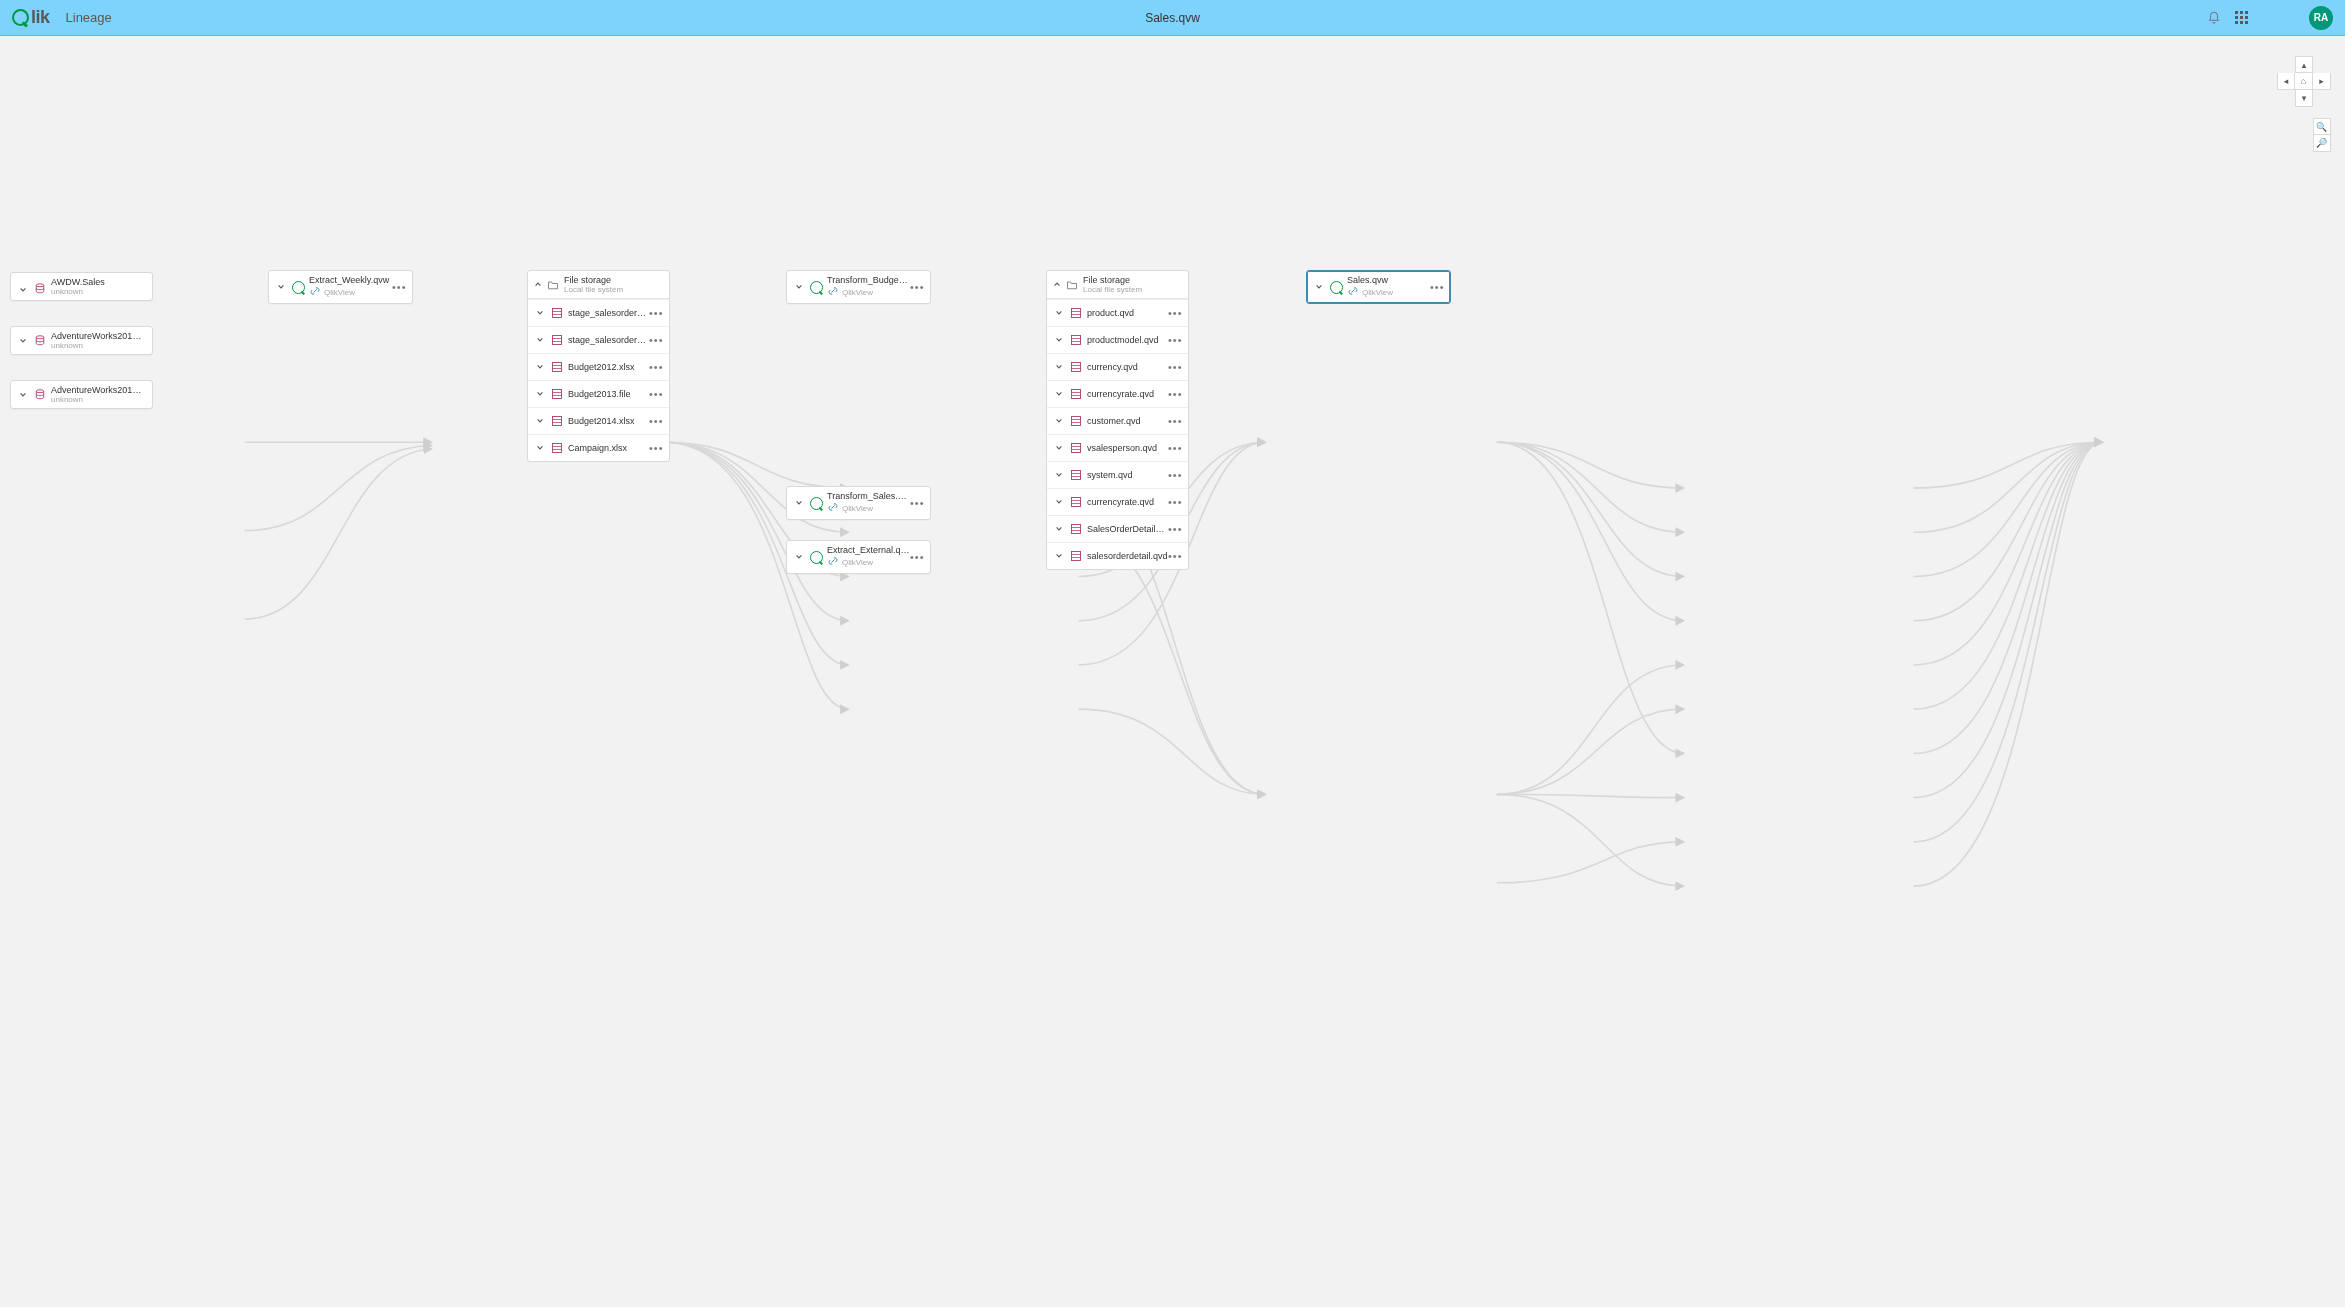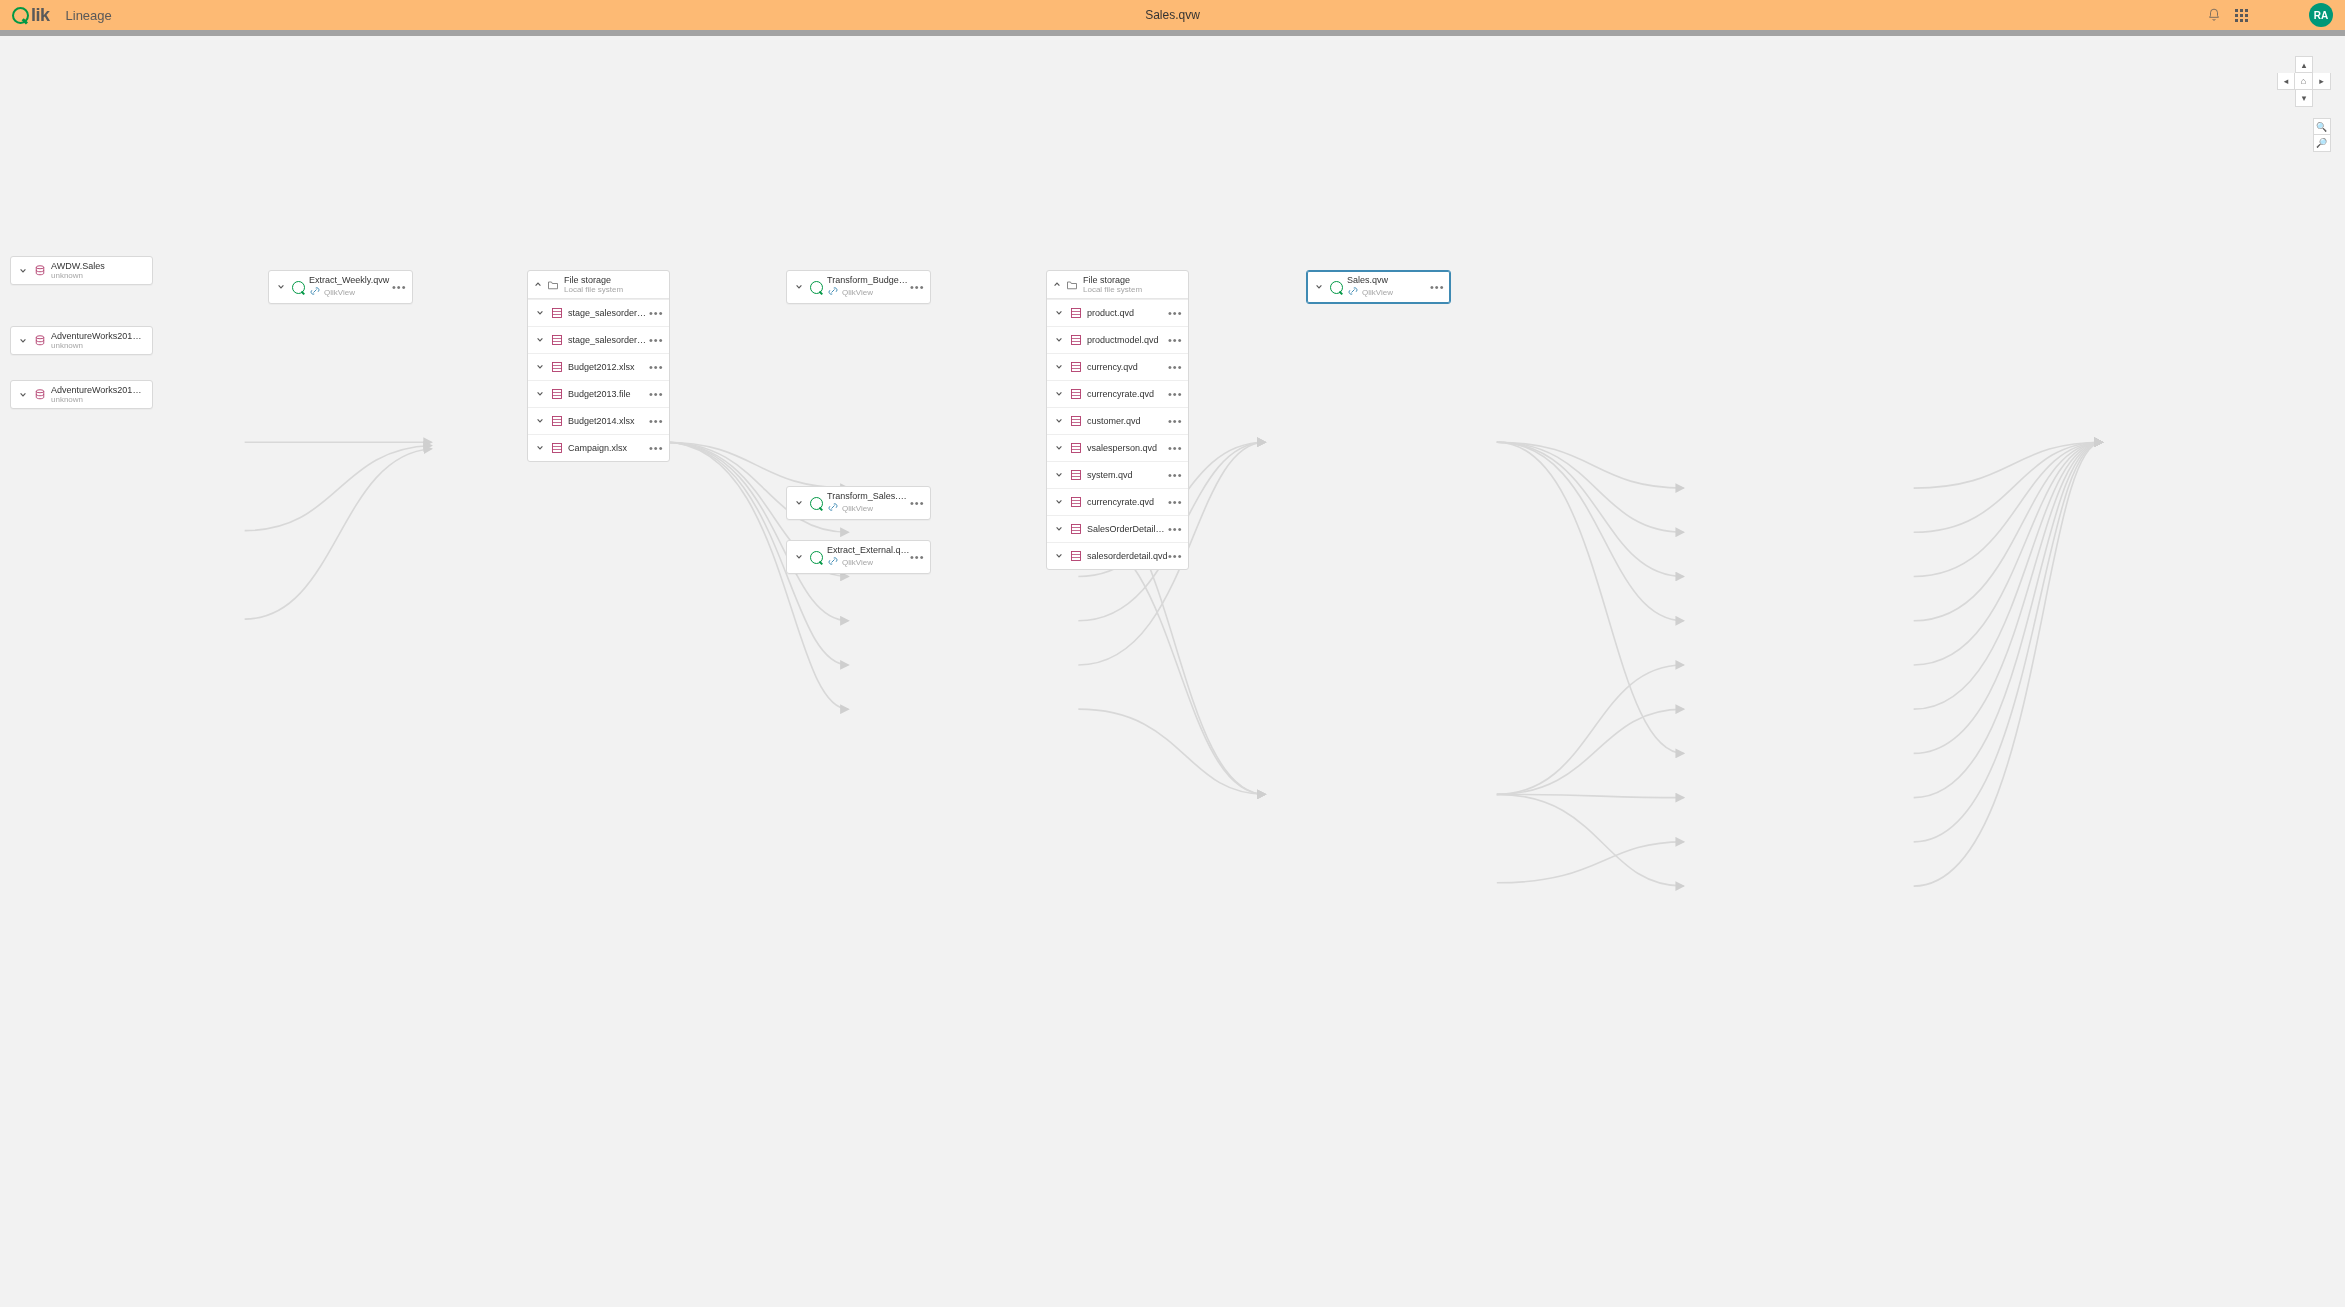--- a/index.html
+++ b/index.html
@@ -3,22 +3,22 @@
 <meta charset="utf-8">
 <style>
   * { box-sizing: border-box; margin: 0; padding: 0; }
   html, body { width: 100%; height: 100%; font-family: -apple-system, BlinkMacSystemFont, "Segoe UI", Arial, sans-serif; }
   body { background: #f2f2f2; overflow: hidden; }
 
   
   .header {
     position: relative;
     height: 36px;
-    background: #fdba74;
-    border-bottom: 6px solid #a3a3a3;
+    background: #7dd3fc;
+    border-bottom: 1px solid #a3a3a3;
     display: flex;
     align-items: center;
     padding: 0 12px;
     z-index: 50;
   }
   .logo {
     font-size: 18px;
     font-weight: 700;
     color: #595959;
     letter-spacing: -0.5px;
@@ -221,21 +221,21 @@
     <path d="M1189 330 C1254 330 1254 248 1306 248" marker-end="url(#ah)"></path>
     <path d="M1189 357 C1256 357 1256 248 1306 248" marker-end="url(#ah)"></path>
     <path d="M1189 384 C1258 384 1258 248 1306 248" marker-end="url(#ah)"></path>
     <path d="M1189 411 C1260 411 1260 248 1306 248" marker-end="url(#ah)"></path>
     <path d="M1189 438 C1262 438 1262 248 1306 248" marker-end="url(#ah)"></path>
     <path d="M1189 465 C1264 465 1264 248 1306 248" marker-end="url(#ah)"></path>
     <path d="M1189 492 C1266 492 1266 248 1306 248" marker-end="url(#ah)"></path>
     <path d="M1189 519 C1268 519 1268 248 1306 248" marker-end="url(#ah)"></path>
   </svg>
 
-  <div class="node" style="left:10px; top:220px; width:143px;">
+  <div class="node" style="left:10px; top:236px; width:143px;align-items:flex-end;">
     <span class="chev">
         <svg viewBox="0 0 10 10">
           <path d="M2 3l3 3 3-3"></path>
         </svg>
       </span>
     <span class="node-icon icon-db">
         <svg viewBox="0 0 16 16">
           <ellipse cx="8" cy="3" rx="5" ry="2"></ellipse>
           <path d="M3 3v8c0 1.1 2.2 2 5 2s5-.9 5-2V3"></path>
           <path d="M3 7c0 1.1 2.2 2 5 2s5-.9 5-2"></path>

